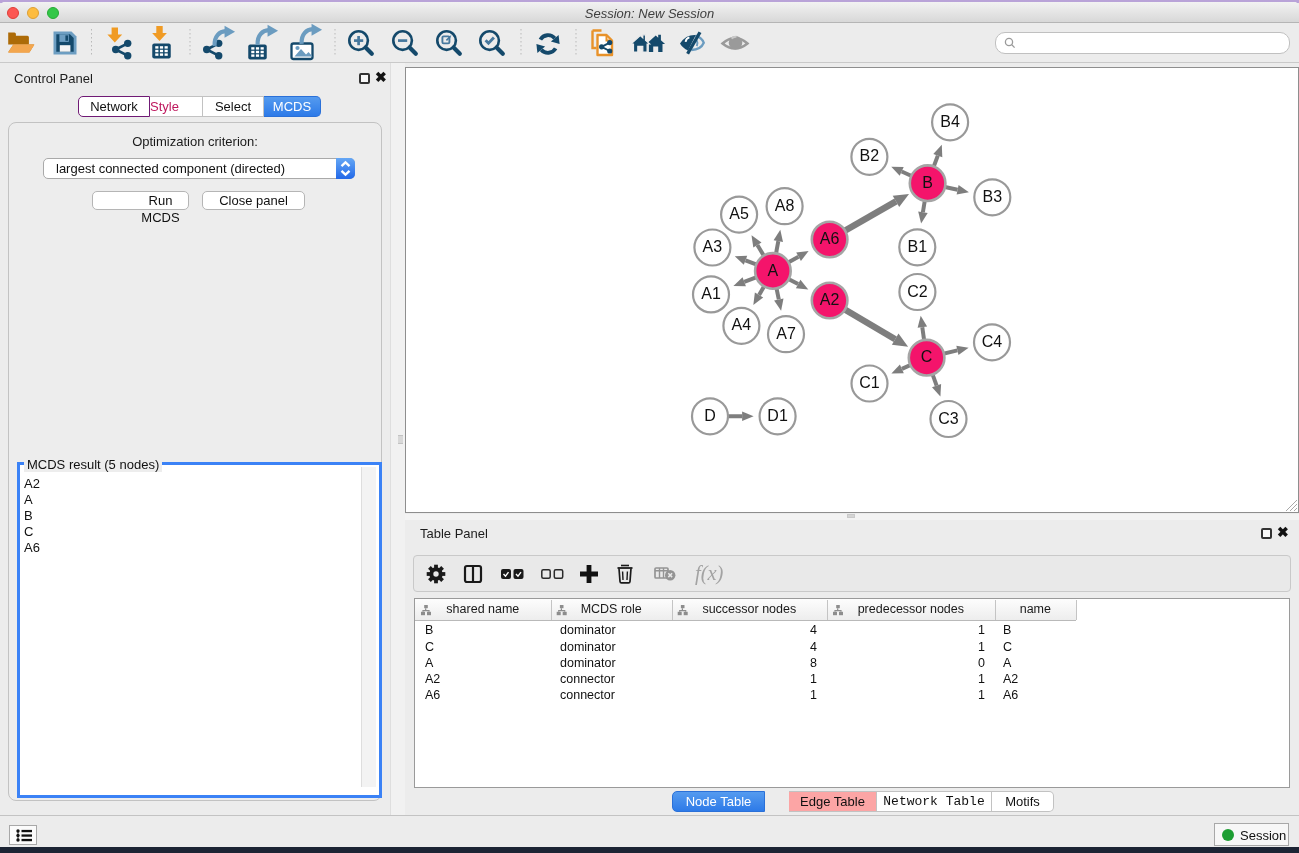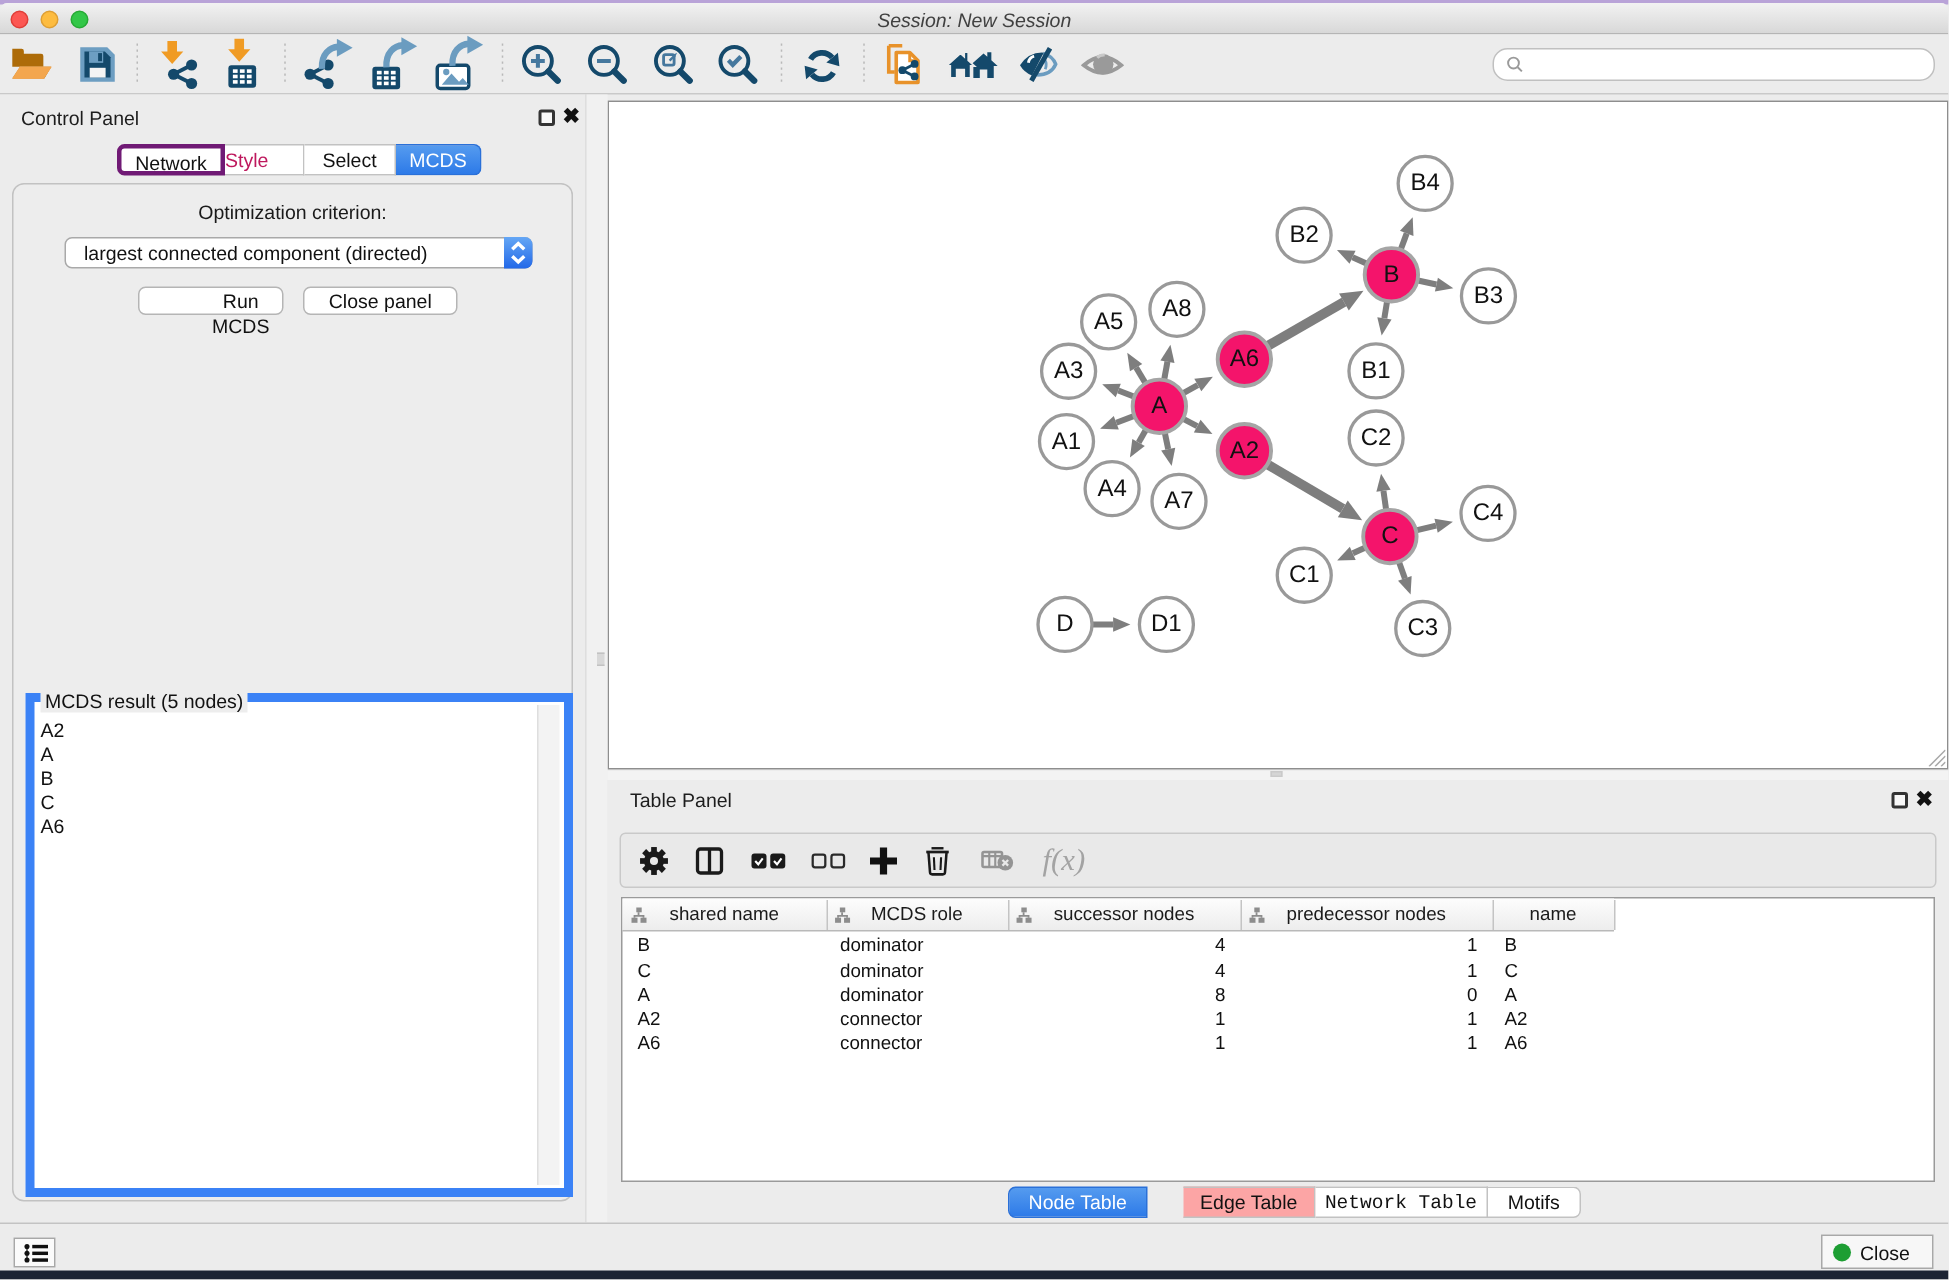--- a/index.html
+++ b/index.html
@@ -169,42 +169,42 @@
 <div class="abs" style="left:0;top:62px;width:1299px;height:1px;background:#c9c9c9;"></div>
 
 <div class="abs" style="left:0;top:63px;width:390px;height:752px;background:#ececec;">
   <div class="abs" style="left:14px;top:8px;font-size:13px;color:#1d1d1d;">Control Panel</div>
   <div class="abs" style="left:359px;top:10px;width:11px;height:11px;border:2px solid #333;border-radius:2px;background:#f8f8f8;"></div>
   <div class="abs" style="left:375px;top:6px;font-size:14px;font-weight:bold;color:#111;">✖</div>
 
   <div class="abs" style="left:8px;top:59px;width:374px;height:679px;border:1px solid #c2c2c2;border-radius:8px;background:#ededed;"></div>
 
   <div class="abs" style="left:78px;top:33px;height:21px;display:flex;font-size:13px;">
-    <div style="width:72px;background:#fff;border:3px solid #701a75;border-radius:5px 0 0 5px;text-align:center;line-height:19px;color:#111;">Network</div>
+    <div style="width:72px;background:#fff;border:1px solid #701a75;border-radius:5px 0 0 5px;text-align:center;line-height:19px;color:#111;">Network</div>
     <div style="width:53px;background:#fff;border:1px solid #c2c2c2;border-left:none;text-align:left;line-height:19px;color:#be185d;">Style</div>
     <div style="width:61px;background:#fff;border:1px solid #c2c2c2;border-left:none;text-align:center;line-height:19px;color:#111;">Select</div>
     <div style="width:57px;background:linear-gradient(#559bef,#2d7ae8);border:1px solid #2a70d8;border-left:none;border-radius:0 5px 5px 0;text-align:center;line-height:19px;color:#fff;">MCDS</div>
   </div>
 
   <div class="abs" style="left:0;top:71px;width:390px;text-align:center;font-size:13px;color:#1a1a1a;">Optimization criterion:</div>
 
   <div class="abs" style="left:43px;top:95px;width:312px;height:21px;background:#fff;border:1px solid #a9a9a9;border-radius:5px;">
     <div style="position:absolute;left:12px;top:2px;font-size:13px;color:#111;">largest connected component (directed)</div>
     <div style="position:absolute;right:-1px;top:-1px;width:19px;height:21px;background:linear-gradient(#65a7f5,#2268e8);border-radius:0 5px 5px 0;">
       <svg width="19" height="21" viewBox="0 0 19 21">
           <path d="M5.5 8.2 L9.5 4.4 L13.5 8.2" fill="none" stroke="#fff" stroke-width="2.3"></path>
           <path d="M5.5 12.8 L9.5 16.6 L13.5 12.8" fill="none" stroke="#fff" stroke-width="2.3"></path>
         </svg>
     </div>
   </div>
 
   <div class="abs" style="left:92px;top:128px;width:97px;height:19px;background:#fff;border:1px solid #b5b5b5;border-radius:5px;text-align:center;font-size:13px;line-height:17px;color:#111;padding-left:40px;">Run MCDS</div>
   <div class="abs" style="left:202px;top:128px;width:103px;height:19px;background:#ffffff;border:1px solid #b5b5b5;border-radius:5px;text-align:center;font-size:13px;line-height:17px;color:#111;">Close panel</div>
 
-  <div class="abs" style="left:17px;top:399px;width:365px;height:336px;border:6px solid #3b82f6;background:#fff;">
+  <div class="abs" style="left:17px;top:399px;width:365px;height:336px;border:3px solid #3b82f6;background:#fff;">
      <div class="abs" style="left:4px;top:-8px;background:#ededed;padding:0 3px;font-size:13px;color:#111;">MCDS result (5 nodes)</div>
      <div class="abs" style="left:4px;top:11px;font-size:13px;color:#111;line-height:16px;">A2<br>A<br>B<br>C<br>A6</div>
      <div class="abs" style="right:3px;top:2px;width:15px;height:320px;background:#f3f3f3;border-left:1px solid #dedede;"></div>
   </div>
 </div>
 
 <div class="abs" style="left:405px;top:67px;width:894px;height:446px;border:1px solid #8e8e8e;background:#fff;">
   <div class="abs" style="left:0;top:18px;width:892px;height:426px;overflow:hidden;">
   <svg width="893" height="428" viewBox="0 0 893 428" style="position:absolute;left:0;top:0">
 <g stroke="#7e7e7e" fill="none">
@@ -459,16 +459,16 @@
           <circle cx="2" cy="11" r="1.7"></circle>
           <rect x="1.6" y="2" width="0.8" height="9"></rect>
           <rect x="5.5" y="0.9" width="10.5" height="2.3"></rect>
           <rect x="5.5" y="5.4" width="10.5" height="2.3"></rect>
           <rect x="5.5" y="9.9" width="10.5" height="2.3"></rect>
         </g>
       </svg>
   </div>
   <div class="abs" style="left:1214px;top:7px;width:75px;height:23px;background:#f7f7f7;border:1px solid #a8a8a8;">
     <div class="abs" style="left:7px;top:5px;width:12px;height:12px;border-radius:50%;background:#1d9e33;"></div>
-    <div class="abs" style="left:25px;top:4px;font-size:13px;color:#111;">Close</div>
+    <div class="abs" style="left:25px;top:4px;font-size:13px;color:#111;">Session</div>
   </div>
 </div>
 <div class="abs" style="left:0;top:847px;width:1299px;height:6px;background:#1c2434;"></div>
 
 </body></html>

